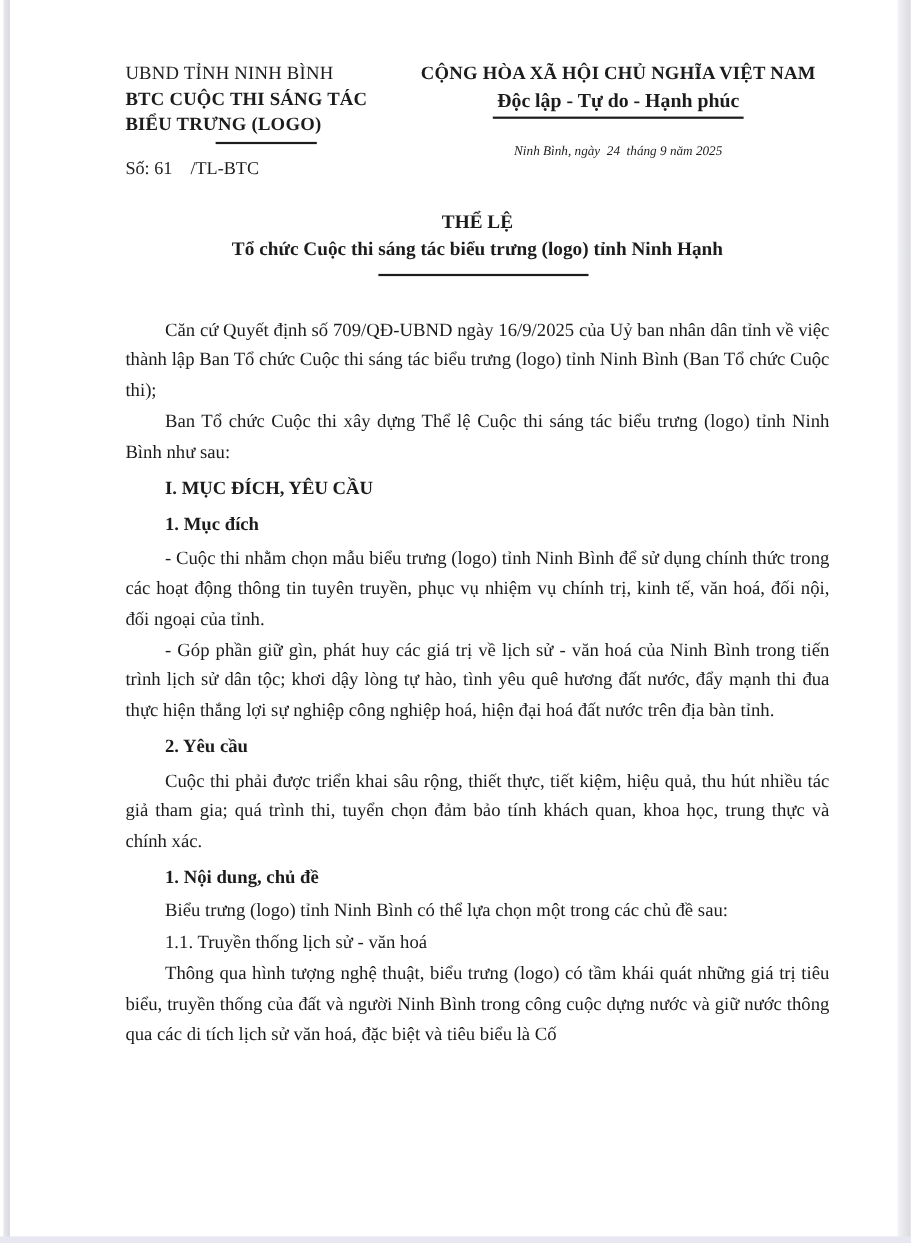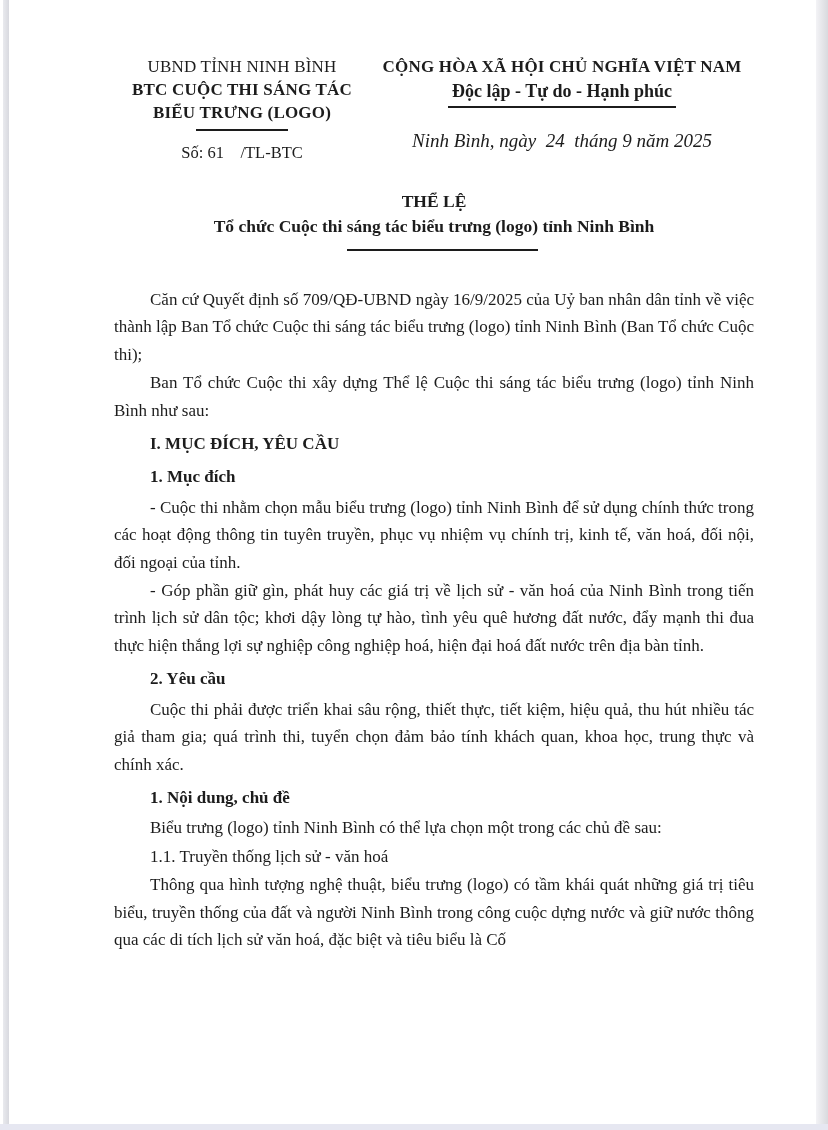--- a/index.html
+++ b/index.html
@@ -37,36 +37,36 @@
     background: #ffffff;
     border-radius: 0 4px 0 0;
   }
   .content {
     margin: 0 64px 0 105px;   
     padding-top: 55px;
   }
 
   
   .doc-header { display: flex; align-items: flex-start; }
-  .header-left  { width: 40%; text-align: center; }
+  .header-left  { width: 40%; text-align: left; }
   .header-right { width: 60%; text-align: center; }
   .org-line      { font-size: 17px; line-height: 23px; letter-spacing: .2px; }
   .org-line.bold { font-weight: bold; }
   .org-rule {
     width: 92px; height: 0; border-bottom: 2px solid #1c1c1c;
     margin: 5px auto 12px auto;
   }
   .doc-number { font-size: 16.5px; margin-top: 2px; }
   .motto-1 { font-size: 17px; font-weight: bold; line-height: 24px; letter-spacing: .2px; }
   .motto-2 {
     display: inline-block;
     font-size: 18px; font-weight: bold; line-height: 24px;
     border-bottom: 2px solid #1c1c1c; padding: 0 4px 3px 4px;
   }
-  .date-line { font-size: 19px; font-style: italic; margin-top: 22px; }
+  .date-line { font-size: 12px; font-style: italic; margin-top: 22px; }
 
   
   .title-block { text-align: center; margin-top: 26px; }
   .title-1 { font-size: 17.5px; font-weight: bold; line-height: 25px; }
   .title-2 { font-size: 17.5px; font-weight: bold; line-height: 25px; }
   .title-2 .underlined { border-bottom: 2px solid #1c1c1c; padding-bottom: 13px; }
 
   
   .doc-body { margin-top: 47px; }
   .doc-body p {
@@ -103,21 +103,21 @@
           <div>
             <span class="motto-2">Độc lập - Tự do - Hạnh phúc</span>
           </div>
           <div class="date-line">Ninh Bình, ngày &nbsp;24&nbsp; tháng 9 năm 2025</div>
         </div>
       </div>
 
       <div class="title-block">
         <div class="title-1">THỂ LỆ</div>
         <div class="title-2">
-          <span>Tổ chức Cuộc thi </span><span class="underlined">sáng tác biểu trưng (logo)</span><span> tỉnh Ninh Bình</span>
+          <span>Tổ chức Cuộc thi </span><span class="underlined">sáng tác biểu trưng (logo)</span><span> tỉnh Ninh Hạnh</span>
         </div>
       </div>
 
       <div class="doc-body">
         <p>Căn cứ Quyết định số 709/QĐ-UBND ngày 16/9/2025 của Uỷ ban nhân dân tỉnh về việc thành lập Ban Tổ chức Cuộc thi sáng tác biểu trưng (logo) tỉnh Ninh Bình (Ban Tổ chức Cuộc thi);</p>
         <p>Ban Tổ chức Cuộc thi xây dựng Thể lệ Cuộc thi sáng tác biểu trưng (logo) tỉnh Ninh Bình như sau:</p>
         <p class="hd">I. MỤC ĐÍCH, YÊU CẦU</p>
         <p class="hd">1. Mục đích</p>
         <p>- Cuộc thi nhằm chọn mẫu biểu trưng (logo) tỉnh Ninh Bình để sử dụng chính thức trong các hoạt động thông tin tuyên truyền, phục vụ nhiệm vụ chính trị, kinh tế, văn hoá, đối nội, đối ngoại của tỉnh.</p>
         <p>- Góp phần giữ gìn, phát huy các giá trị về lịch sử - văn hoá của Ninh Bình trong tiến trình lịch sử dân tộc; khơi dậy lòng tự hào, tình yêu quê hương đất nước, đẩy mạnh thi đua thực hiện thắng lợi sự nghiệp công nghiệp hoá, hiện đại hoá đất nước trên địa bàn tỉnh.</p>

